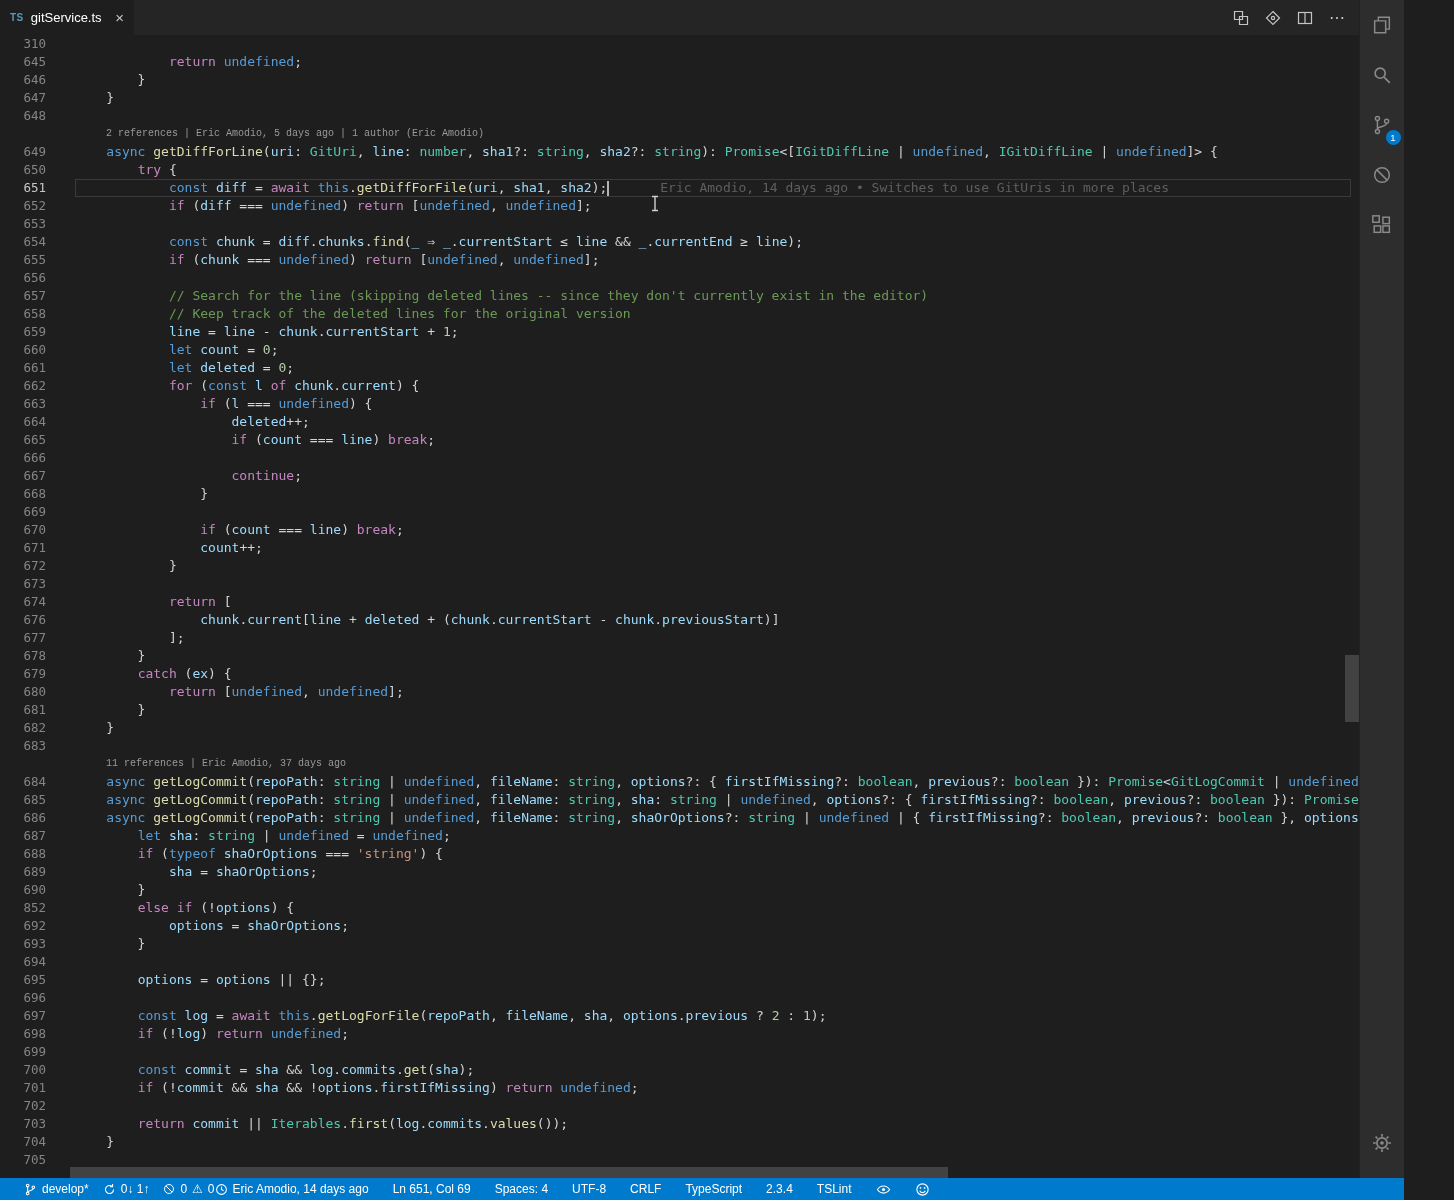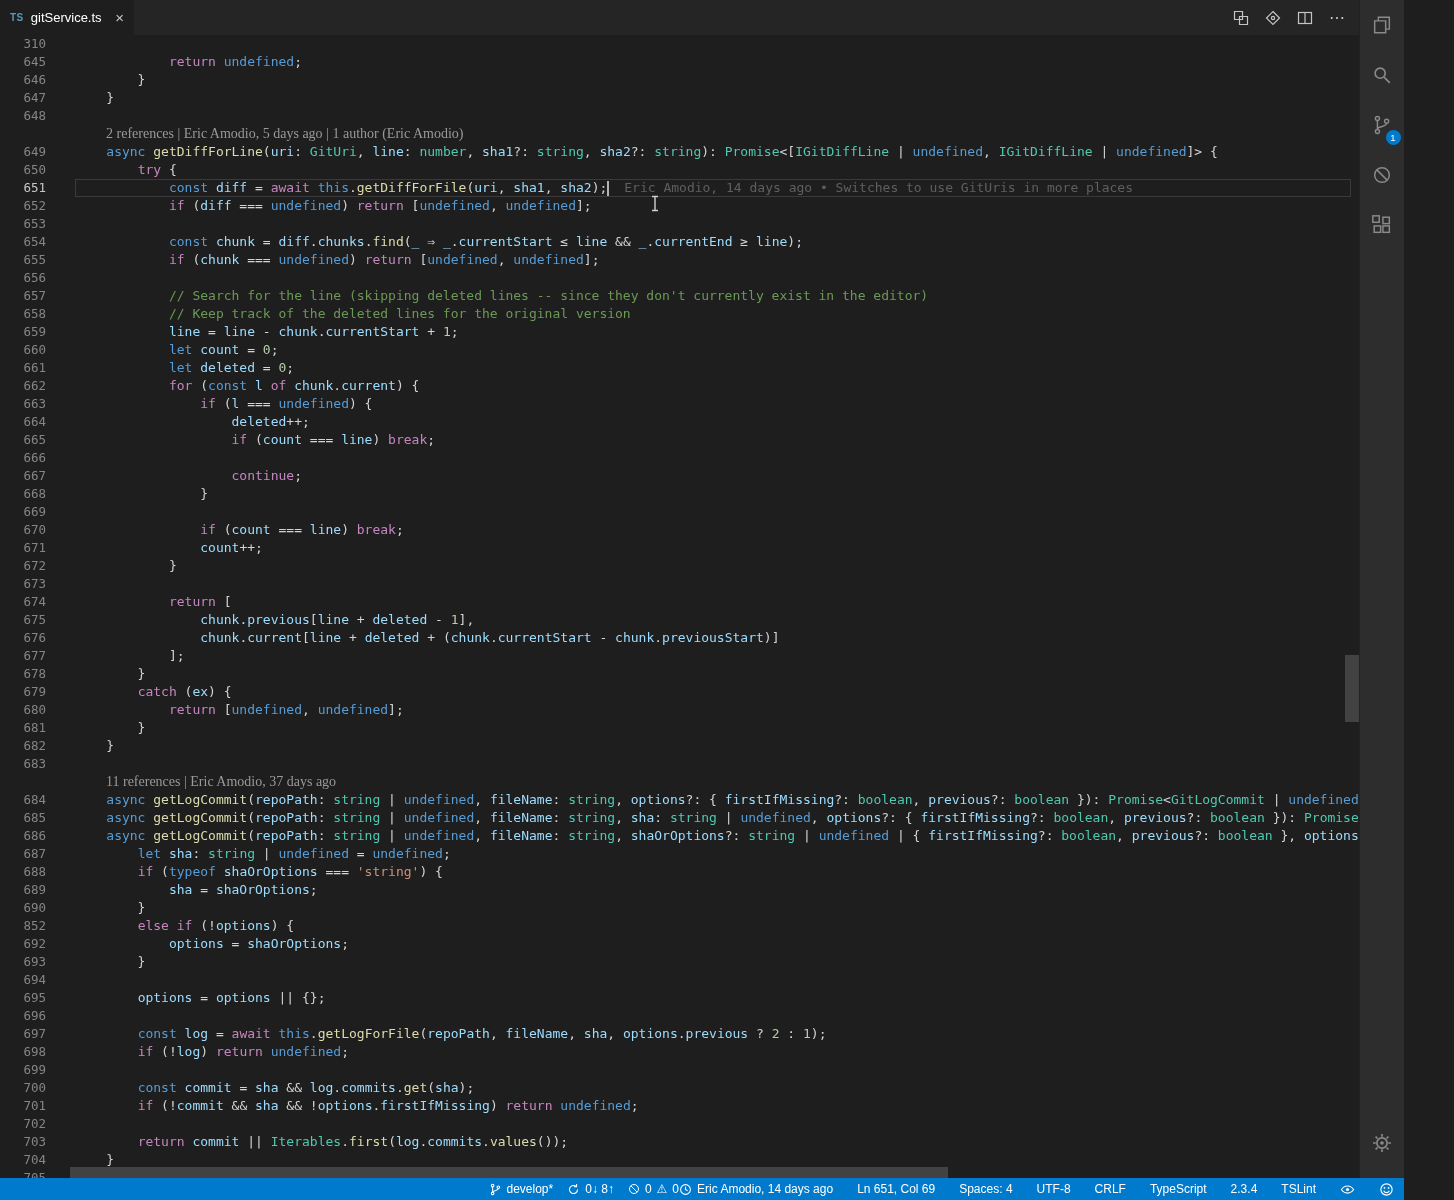--- a/index.html
+++ b/index.html
@@ -18,43 +18,43 @@
   
   .editor{flex:1;position:relative;overflow:hidden;background:var(--ui-editor-bg,#1e1e1e);
           font-family:"DejaVu Sans Mono",monospace;font-size:13px;cursor:text}
   .row{display:flex;height:18px;line-height:18px;position:relative}
   .gutter{width:46px;flex:none;text-align:right;color:var(--ui-line-number,#858585);font-size:12.5px}
   .fold{width:29px;flex:none}
   .code{white-space:pre}
   .row.current .gutter{color:var(--ui-line-number-active,#c6c6c6)}
   .row.current::after{content:"";position:absolute;left:75px;right:8px;top:0;bottom:0;
           border:1px solid var(--ui-current-line-border,#3a3a3a);pointer-events:none}
-  .lens-text{color:var(--ui-codelens,#999999);font-size:14px;font-family:Liberation Serif, serif;
+  .lens-text{color:var(--ui-codelens,#999999);font-size:10px;font-family:Liberation Mono, monospace;
           line-height:18px;padding-left:31px;white-space:pre}
   .caret{display:inline-block;width:2px;height:15px;background:#b4b4b4;align-self:center;flex:none}
-  .blame{color:var(--ui-blame,#5f5f5f);margin-left:15px;white-space:pre}
+  .blame{color:var(--ui-blame,#5f5f5f);margin-left:51px;white-space:pre}
   .t-p{color:var(--tok-p,#d4d4d4)} .t-k{color:var(--tok-k,#569cd6)} .t-c{color:var(--tok-c,#c586c0)}
   .t-t{color:var(--tok-t,#4ec9b0)} .t-f{color:var(--tok-f,#dcdcaa)} .t-v{color:var(--tok-v,#9cdcfe)}
   .t-s{color:var(--tok-s,#ce9178)} .t-n{color:var(--tok-n,#b5cea8)} .t-m{color:var(--tok-m,#6a9955)}
   .vscroll{position:absolute;top:0;right:0;width:14px;bottom:11px}
   .vthumb{position:absolute;top:620px;right:0;width:14px;height:67px;background:rgba(121,121,121,.4)}
   .hscroll{position:absolute;left:0;right:14px;bottom:0;height:11px}
   .hthumb{position:absolute;left:70px;top:0;width:878px;height:11px;background:rgba(121,121,121,.4)}
   .mouse{position:absolute;left:650px;top:160px;pointer-events:none}
   
   .activitybar{width:45px;background:var(--ui-activitybar-bg,#2d2d2d);border-left:1px solid #222;
           display:flex;flex-direction:column;align-items:center}
   .ab-item{width:45px;height:50px;display:flex;align-items:center;justify-content:center;position:relative;cursor:pointer}
   .ab-item svg{display:block}
   .badge{position:absolute;right:4px;bottom:5px;min-width:15px;height:15px;border-radius:50%;
          background:var(--ui-badge-bg,#007acc);color:#fff;font-size:9.5px;display:flex;align-items:center;justify-content:center}
   .ab-settings{margin-top:auto;margin-bottom:10px}
   
   .statusbar{height:22px;background:var(--ui-statusbar-bg,#007acc);color:#fff;font-size:12px;
-          display:flex;align-items:center;justify-content:flex-end;padding:0 10px 0 16px}
+          display:flex;align-items:center;justify-content:flex-start;padding:0 10px 0 24px}
   .sb-side{display:flex;align-items:center;gap:14px;height:100%}
   .sb-side.right{gap:24px}
   .sb-item{display:flex;align-items:center;gap:5px;height:100%;cursor:pointer;white-space:nowrap}
   .sb-item svg{display:block}
   .warn-glyph{font-size:12px;line-height:1}
 </style>
 </head>
 <body>
 
 <div class="workbench">
@@ -250,25 +250,20 @@
               <div class="gutter">673</div>
               <div class="fold"></div>
               <span class="code"></span>
             </div>
             <div class="row">
               <div class="gutter">674</div>
               <div class="fold"></div>
               <span class="code"><span class="t-p">            </span><span class="t-c">return</span><span class="t-p"> [</span></span>
             </div>
             <div class="row">
-              <div class="gutter">675</div>
-              <div class="fold"></div>
-              <span class="code"><span class="t-p">                </span><span class="t-v">chunk</span><span class="t-p">.</span><span class="t-v">previous</span><span class="t-p">[</span><span class="t-v">line</span><span class="t-p"> + </span><span class="t-v">deleted</span><span class="t-p"> - </span><span class="t-n">1</span><span class="t-p">],</span></span>
-            </div>
-            <div class="row">
               <div class="gutter">676</div>
               <div class="fold"></div>
               <span class="code"><span class="t-p">                </span><span class="t-v">chunk</span><span class="t-p">.</span><span class="t-v">current</span><span class="t-p">[</span><span class="t-v">line</span><span class="t-p"> + </span><span class="t-v">deleted</span><span class="t-p"> + (</span><span class="t-v">chunk</span><span class="t-p">.</span><span class="t-v">currentStart</span><span class="t-p"> - </span><span class="t-v">chunk</span><span class="t-p">.</span><span class="t-v">previousStart</span><span class="t-p">)]</span></span>
             </div>
             <div class="row">
               <div class="gutter">677</div>
               <div class="fold"></div>
               <span class="code"><span class="t-p">            ];</span></span>
             </div>
             <div class="row">
@@ -501,21 +496,21 @@
         </span>
         <span>develop*</span>
       </span>
       <span class="sb-item">
         <span>
           <svg width="13" height="13" viewBox="0 0 16 16" fill="none" stroke="#ffffff" stroke-width="1.3">
               <path d="M13 8A5 5 0 1 1 11.5 4.4"></path>
               <path d="M11.8 1.2v3.4H8.4"></path>
             </svg>
         </span>
-        <span>0↓ 8↑</span>
+        <span>0↓ 1↑</span>
       </span>
       <span class="sb-item">
         <span>
           <svg width="12" height="12" viewBox="0 0 16 16" fill="none" stroke="#ffffff" stroke-width="1.3">
               <circle cx="8" cy="8" r="6"></circle>
               <path d="M3.8 3.8l8.4 8.4"></path>
             </svg>
         </span>
         <span>0</span>
         <span class="warn-glyph">⚠</span>

